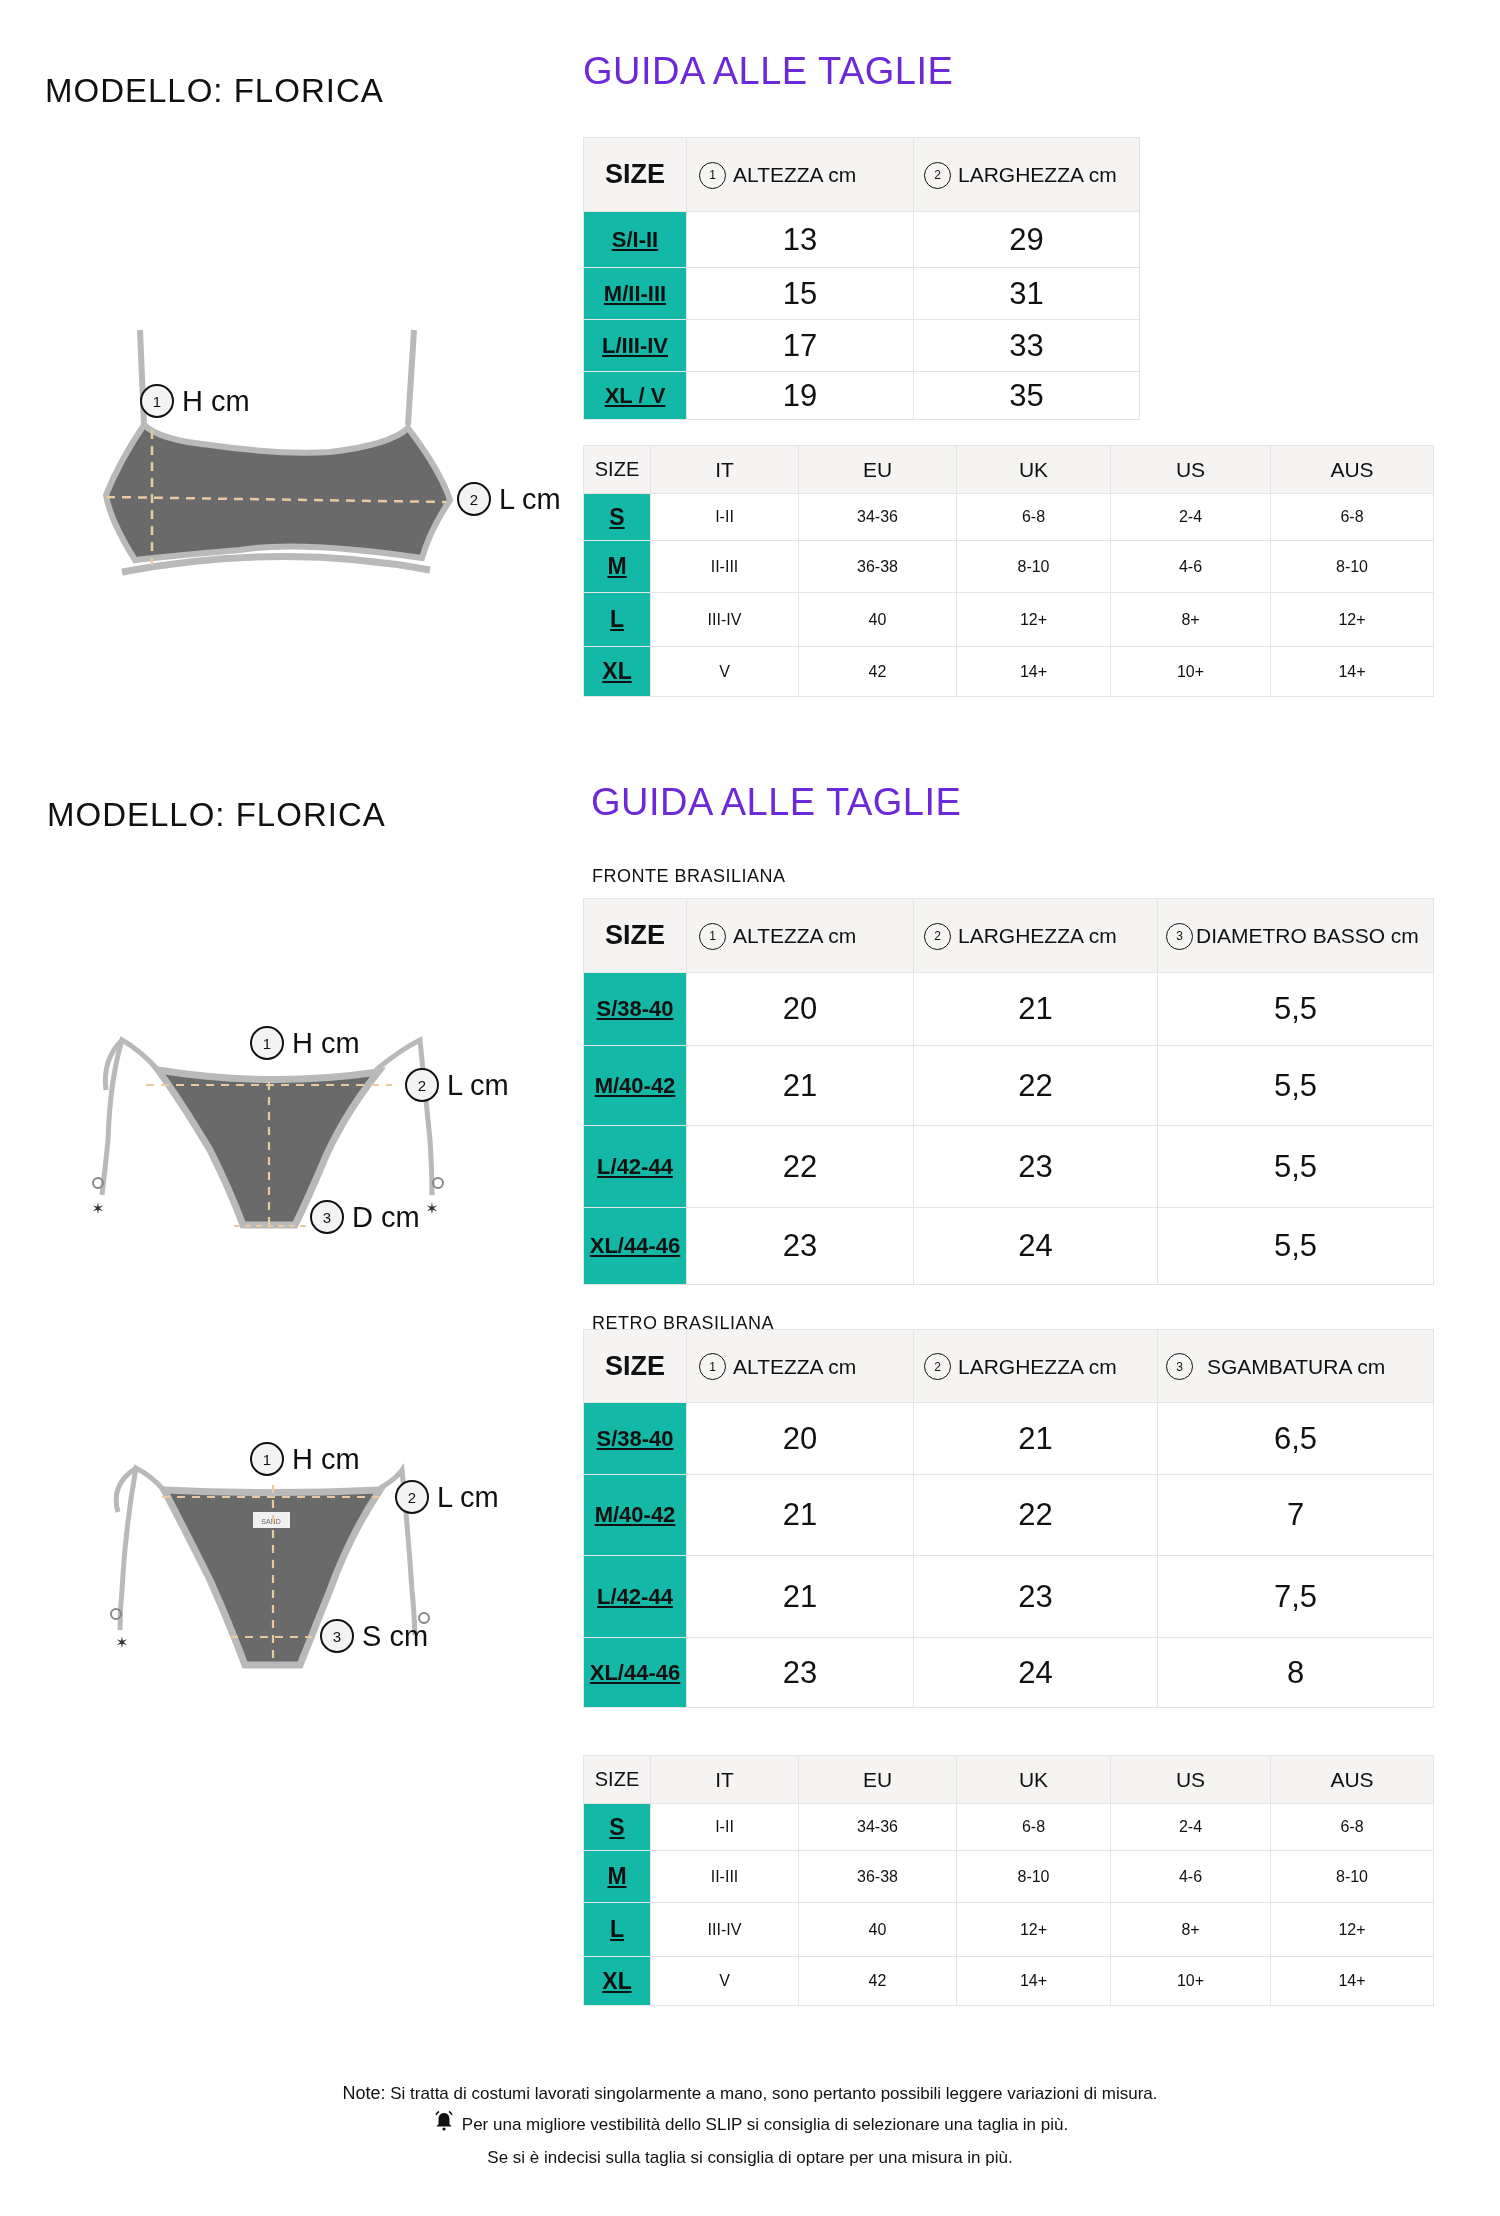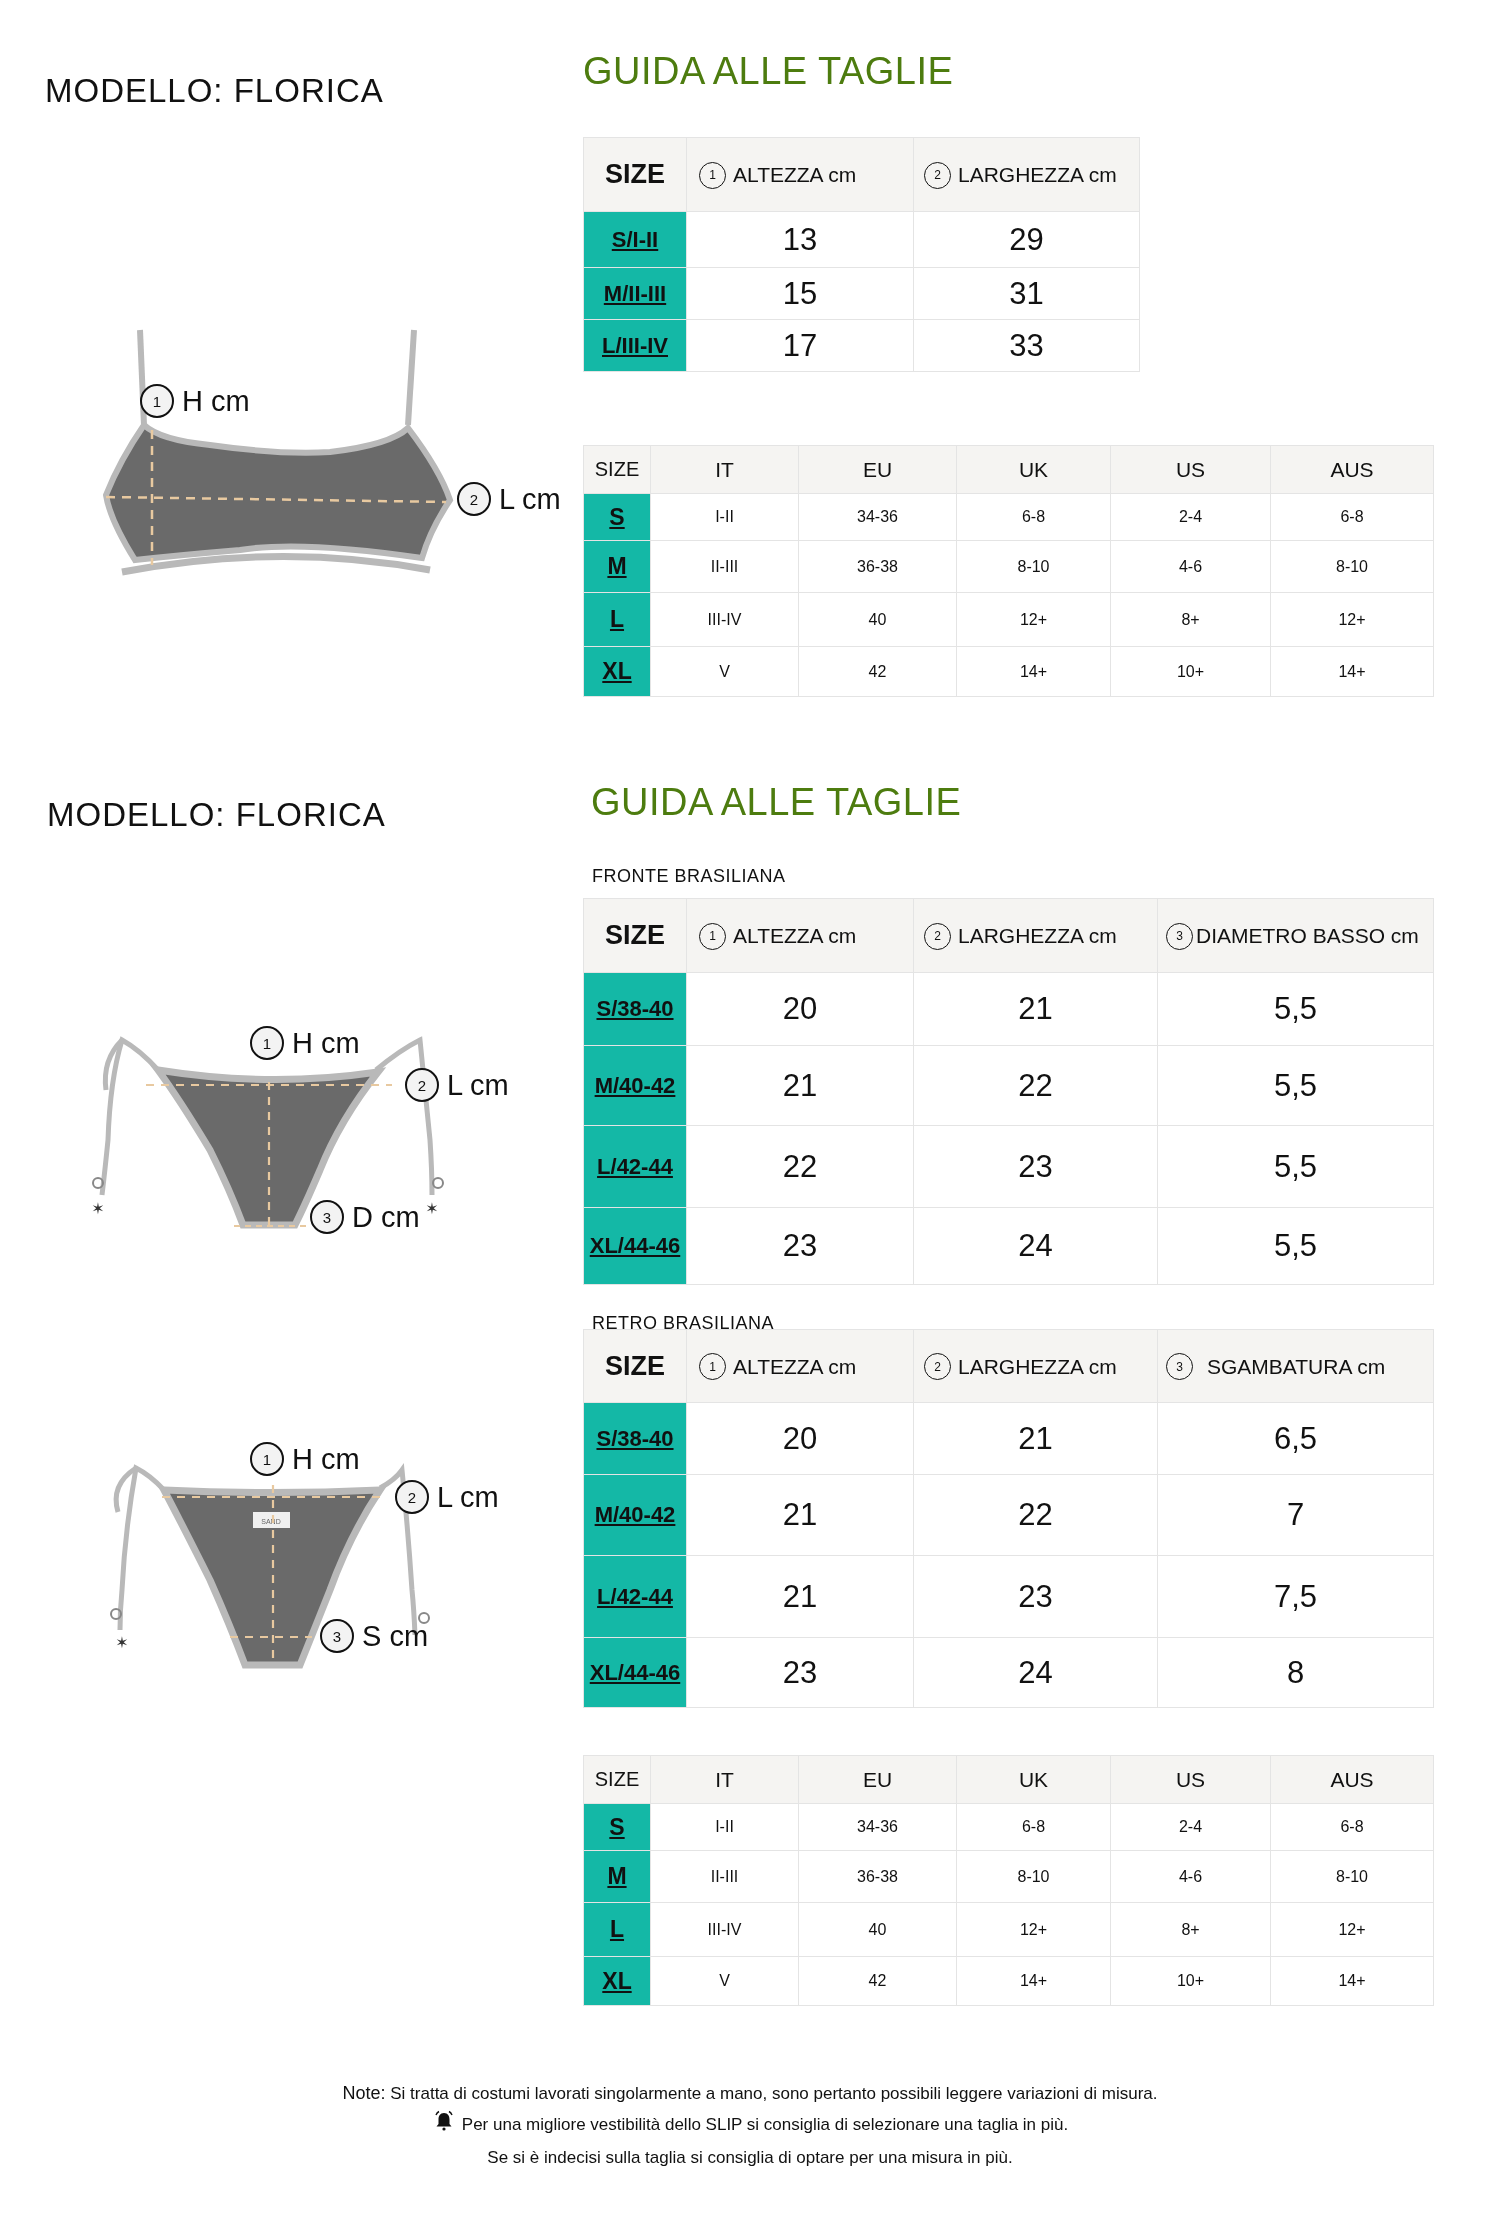--- a/index.html
+++ b/index.html
@@ -2,21 +2,21 @@
 <html><head>
 <meta charset="utf-8">
 <style>
   * { box-sizing: border-box; margin: 0; padding: 0; }
   html, body { width: 1500px; height: 2216px; background: #ffffff; }
   body { position: relative; font-family: "Liberation Sans", "DejaVu Sans", sans-serif; color: #111; overflow: hidden; }
 
   .abs { position: absolute; }
 
   .model-title { font-size: 33px; line-height: 50px; letter-spacing: 1px; color: #111; }
-  .guide-title { font-size: 38px; letter-spacing: 0.5px; color: #4d7c0f; line-height: 1; }
+  .guide-title { font-size: 38px; letter-spacing: 0.5px; color: #6d28d9; line-height: 1; }
   .subhead { font-size: 18px; letter-spacing: 0.5px; color: #111; }
 
   table { border-collapse: collapse; table-layout: fixed; }
   td, th { border: 1.5px solid #e4e4e4; text-align: center; vertical-align: middle; font-weight: normal; }
   thead th { background: #f5f4f2; }
   td.size-col { background: #14b8a6; text-decoration: underline; }
 
   .meas th { font-size: 21px; }
   .meas th.size-h { font-size: 27px; font-weight: bold; }
   .meas td { font-size: 31px; }
@@ -96,20 +96,25 @@
     </tr>
     <tr style="height:52px">
       <td class="size-col">M/II-III</td>
       <td>15</td>
       <td>31</td>
     </tr>
     <tr style="height:52px">
       <td class="size-col">L/III-IV</td>
       <td>17</td>
       <td>33</td>
+    </tr>
+    <tr style="height:48px">
+      <td class="size-col">XL / V</td>
+      <td>19</td>
+      <td>35</td>
     </tr>
   </tbody>
 </table>
 
 <table class="abs conv" style="left:583px; top:445px; width:850px;">
   <colgroup>
       <col style="width:67px">
       <col style="width:148px">
       <col style="width:158px">
       <col style="width:154px">

